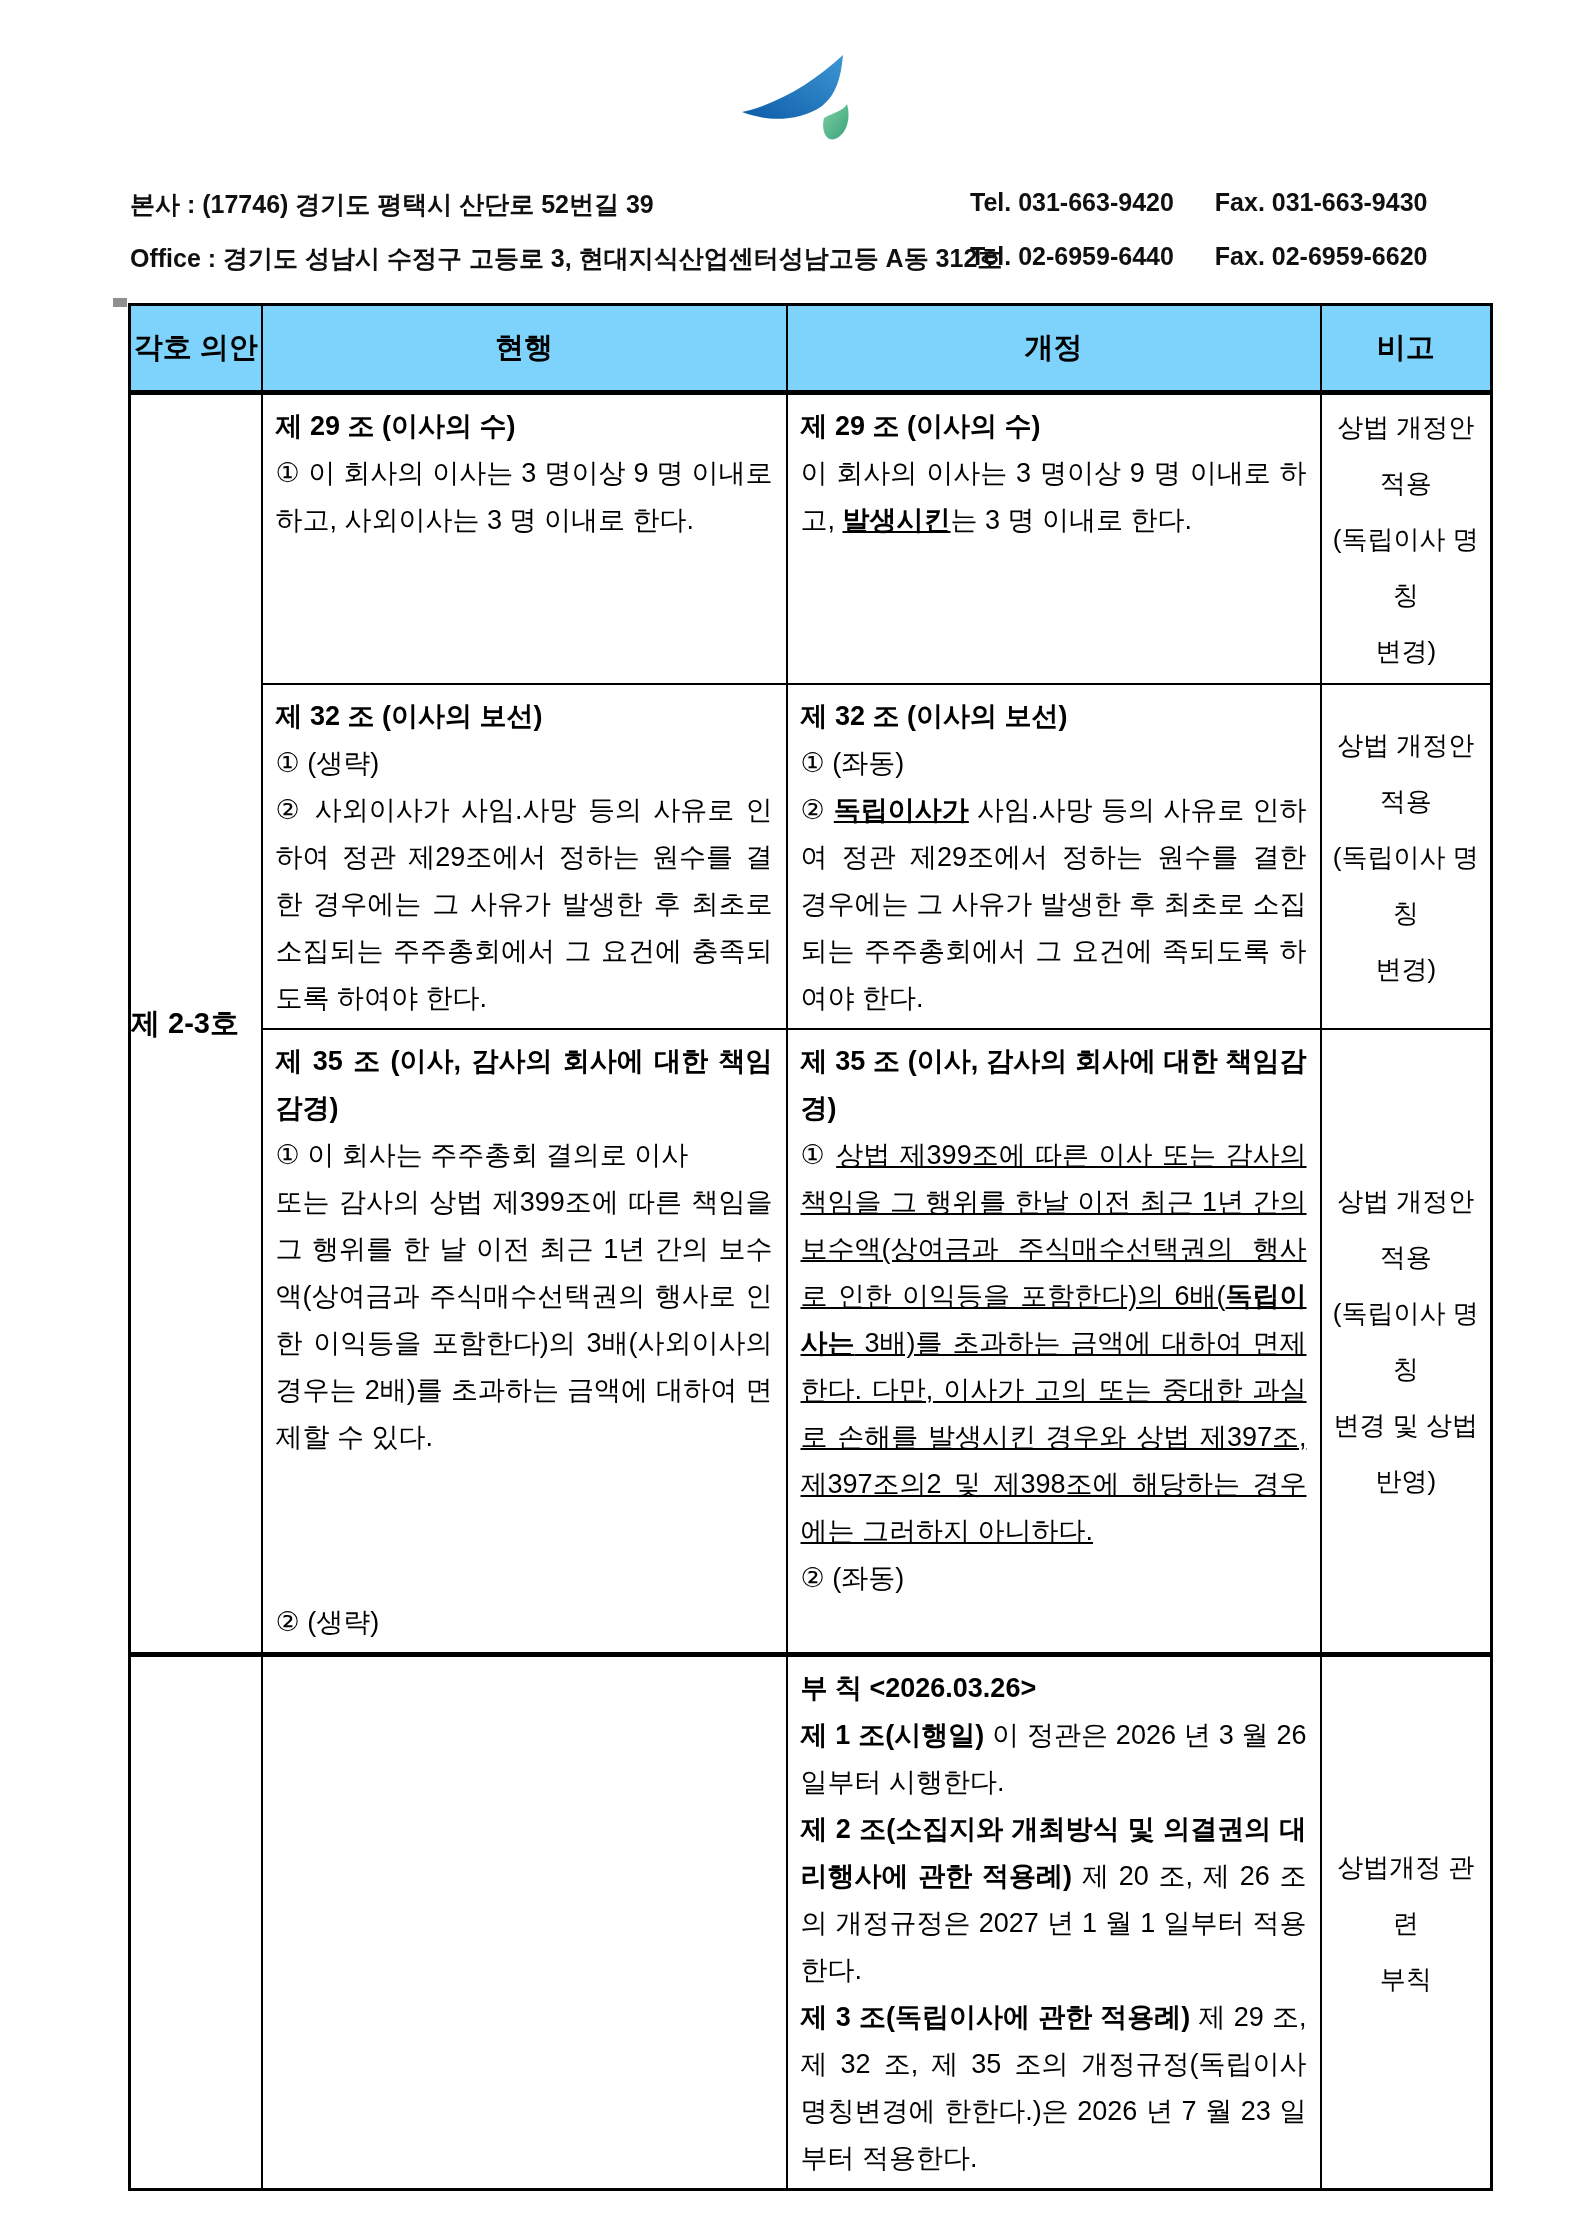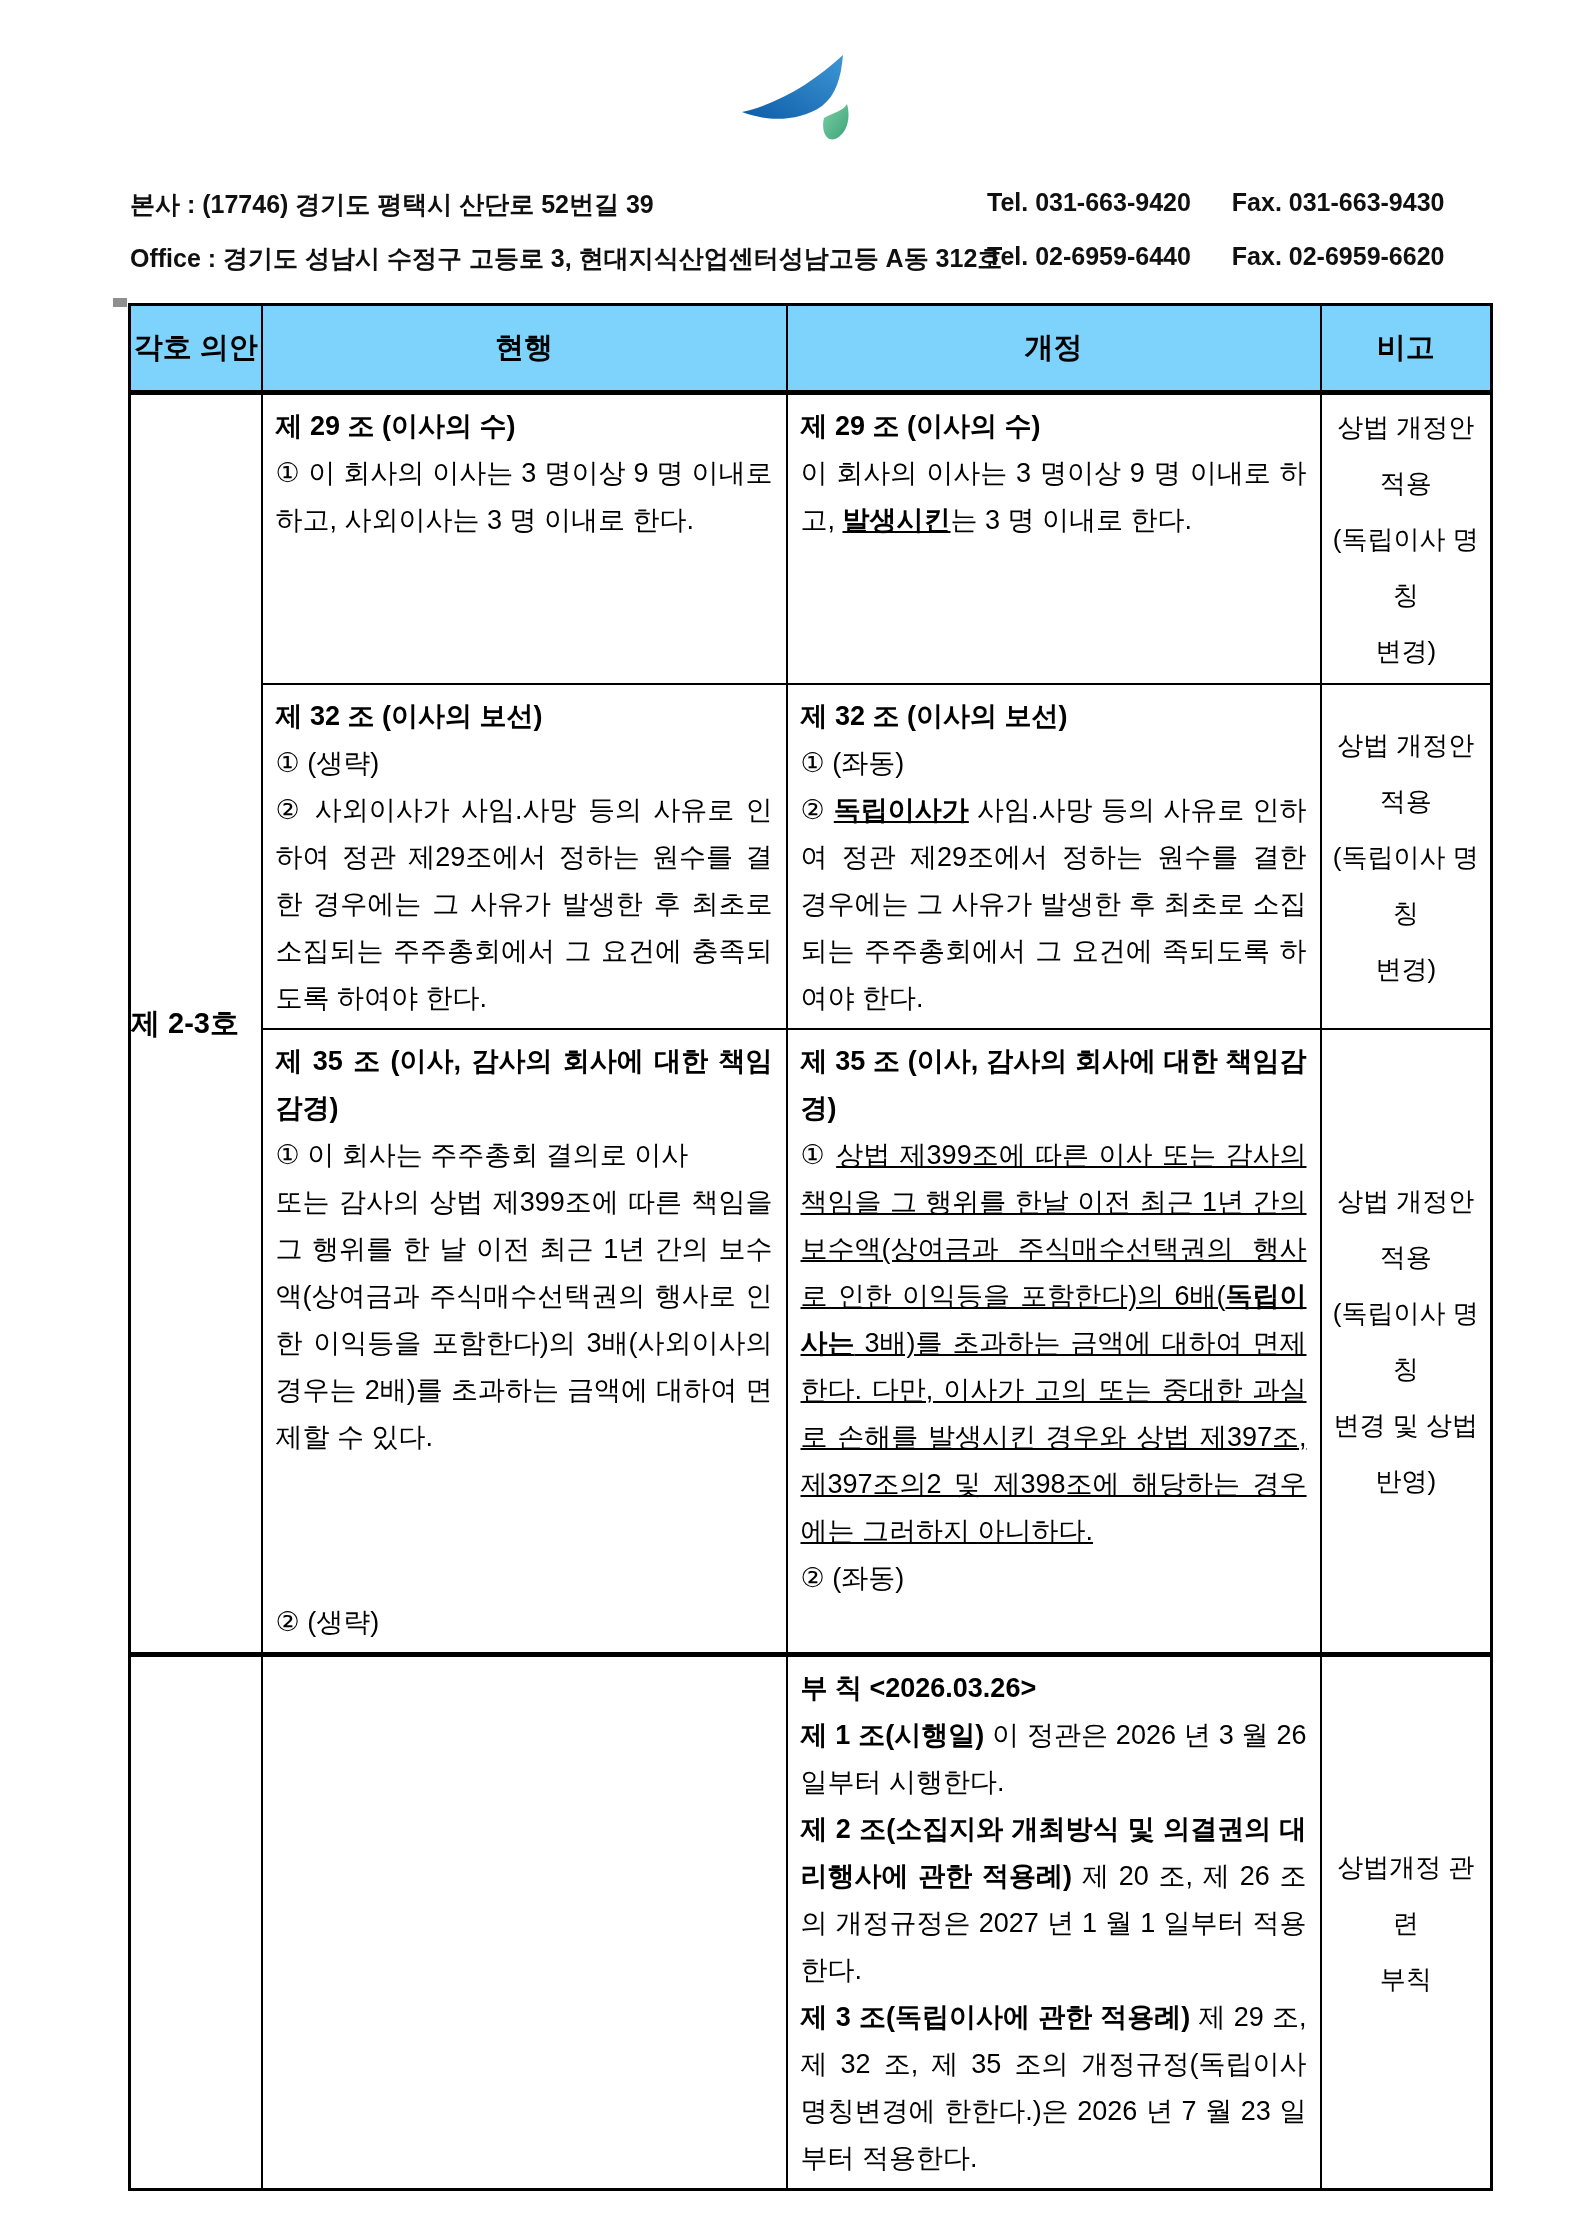--- a/index.html
+++ b/index.html
@@ -10,21 +10,21 @@
   
   .logo-block{position:absolute;top:52px;left:0;right:0;display:flex;justify-content:center;align-items:flex-end;}
   .logo-text{display:flex;flex-direction:column;align-items:center;}
   .logo-en{font-size:17px;letter-spacing:3.5px;color:#8e9194;margin-bottom:5px;white-space:nowrap;}
   .logo-ko{font-size:48px;font-weight:bold;color:#15539e;letter-spacing:1px;line-height:1.05;white-space:nowrap;}
   .logo-swoosh{width:112px;height:104px;margin-left:4px;margin-bottom:2px;flex:0 0 auto;}
   
   .addr{position:absolute;left:130px;width:1270px;font-size:25px;font-weight:bold;color:#101010;white-space:nowrap;}
   .addr1{top:188px;}
   .addr2{top:242px;}
-  .addr .right{position:absolute;left:840px;top:0;margin-left:17px;}
+  .addr .right{position:absolute;left:840px;top:0;}
   .addr .fax{margin-left:34px;}
   
   .anchor{position:absolute;left:113px;top:298px;width:14px;height:9px;background:#8f8f8f;}
   table.doc-table{
     position:absolute;top:303px;left:128px;width:1362px;
     border-collapse:collapse;table-layout:fixed;border:3px solid #000;
   }
   .doc-table th,.doc-table td{border:2px solid #000;vertical-align:top;overflow:hidden;}
   .doc-table thead th{
     background:#7dd3fc;font-size:29px;font-weight:bold;text-align:center;

